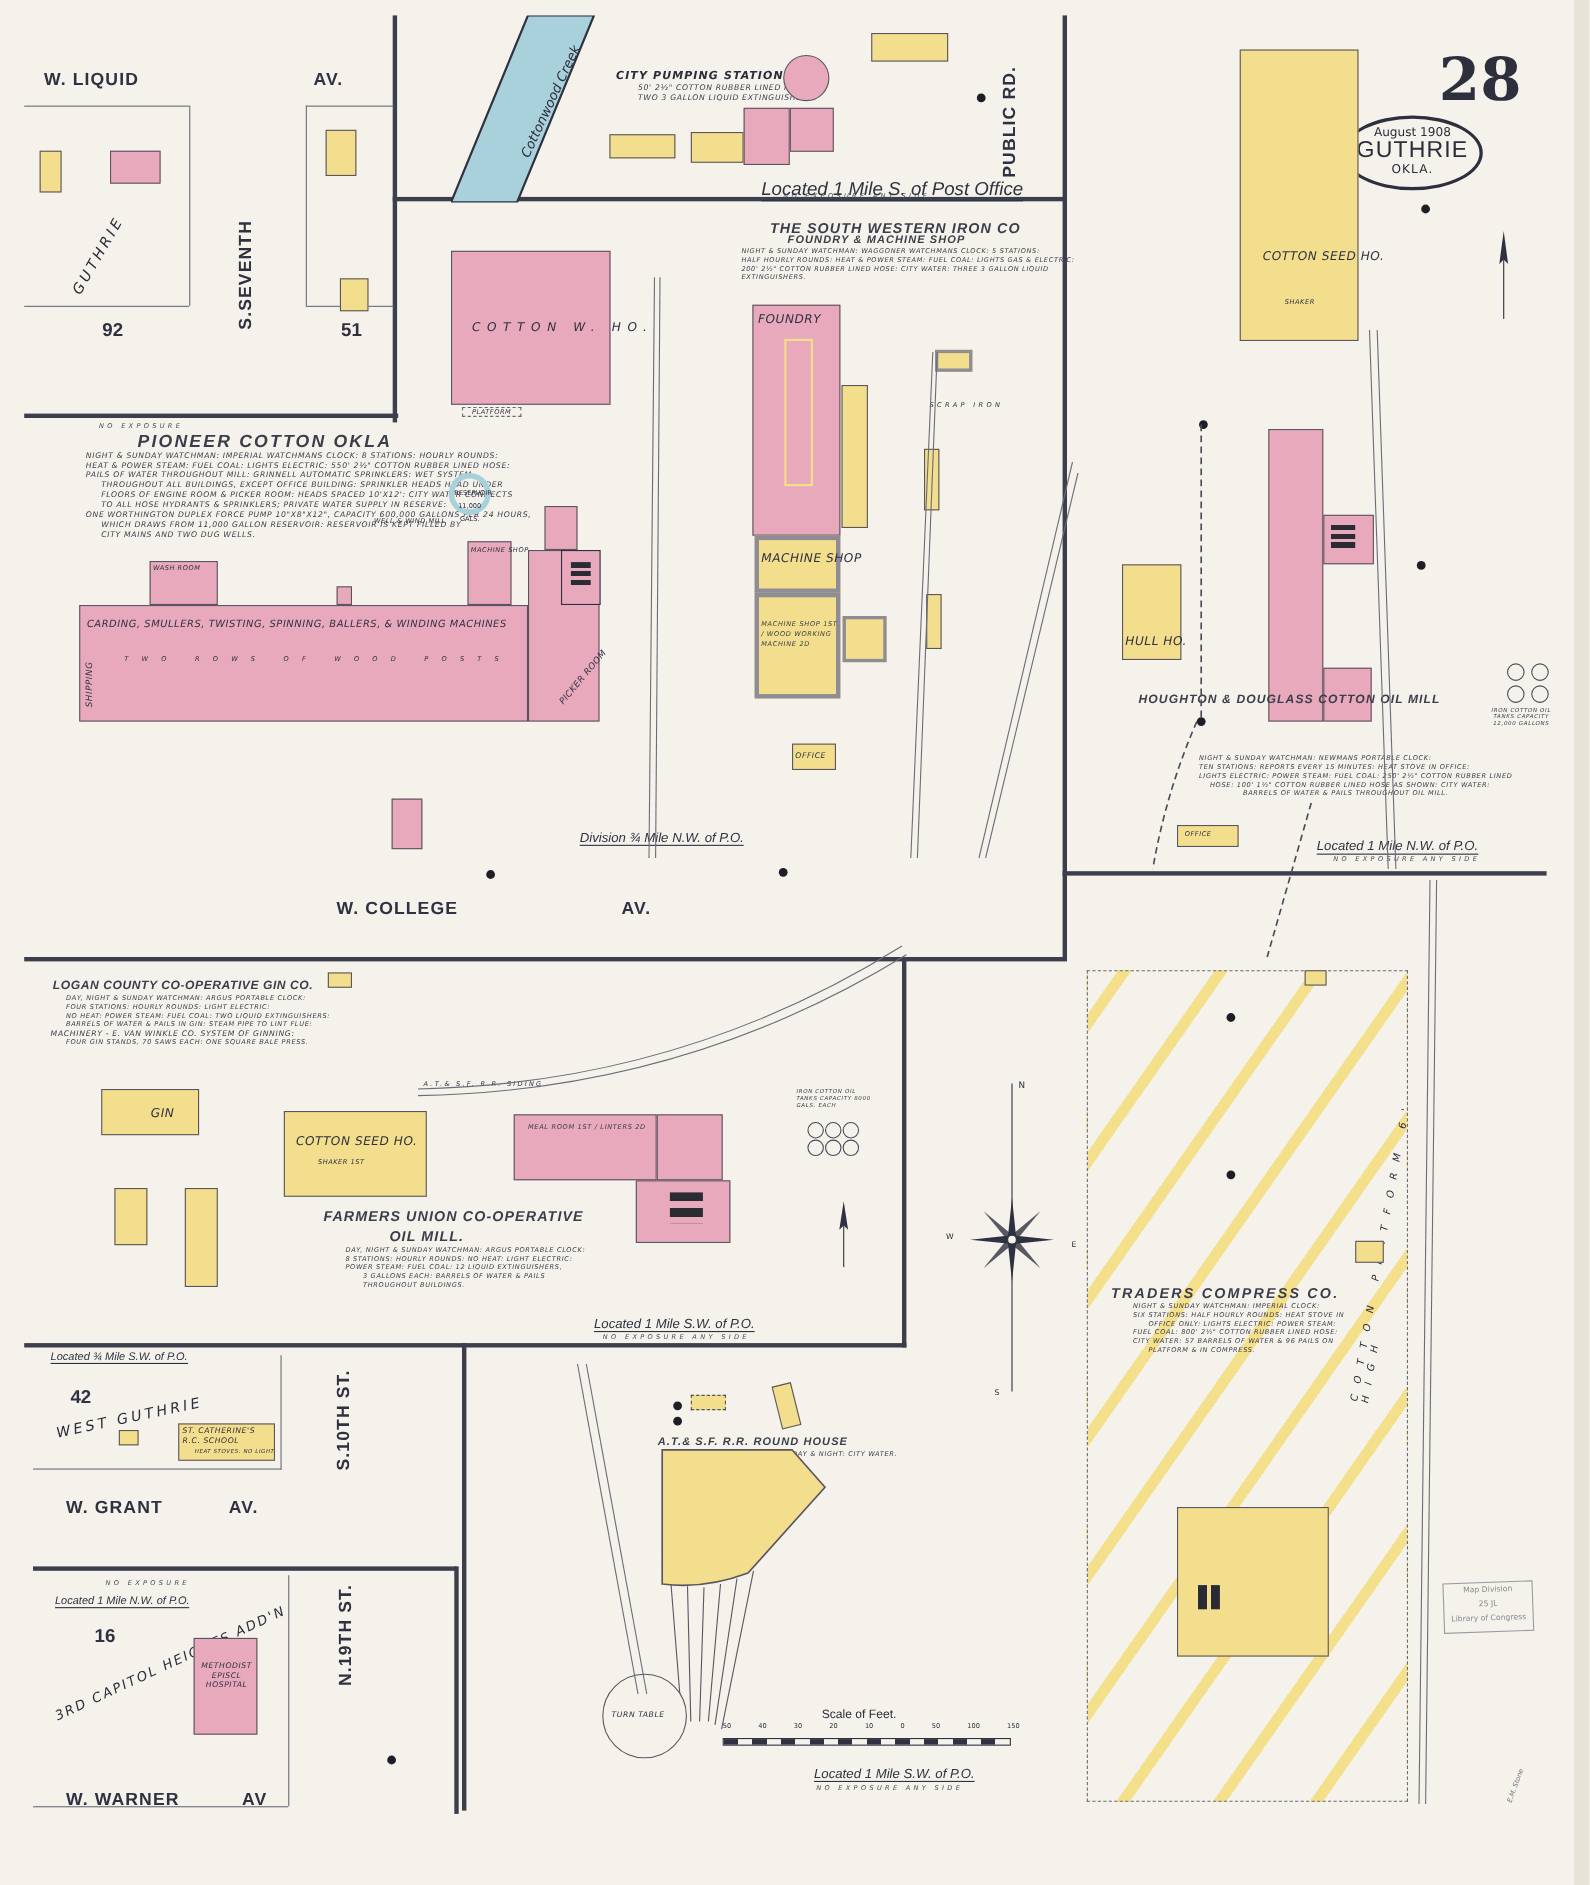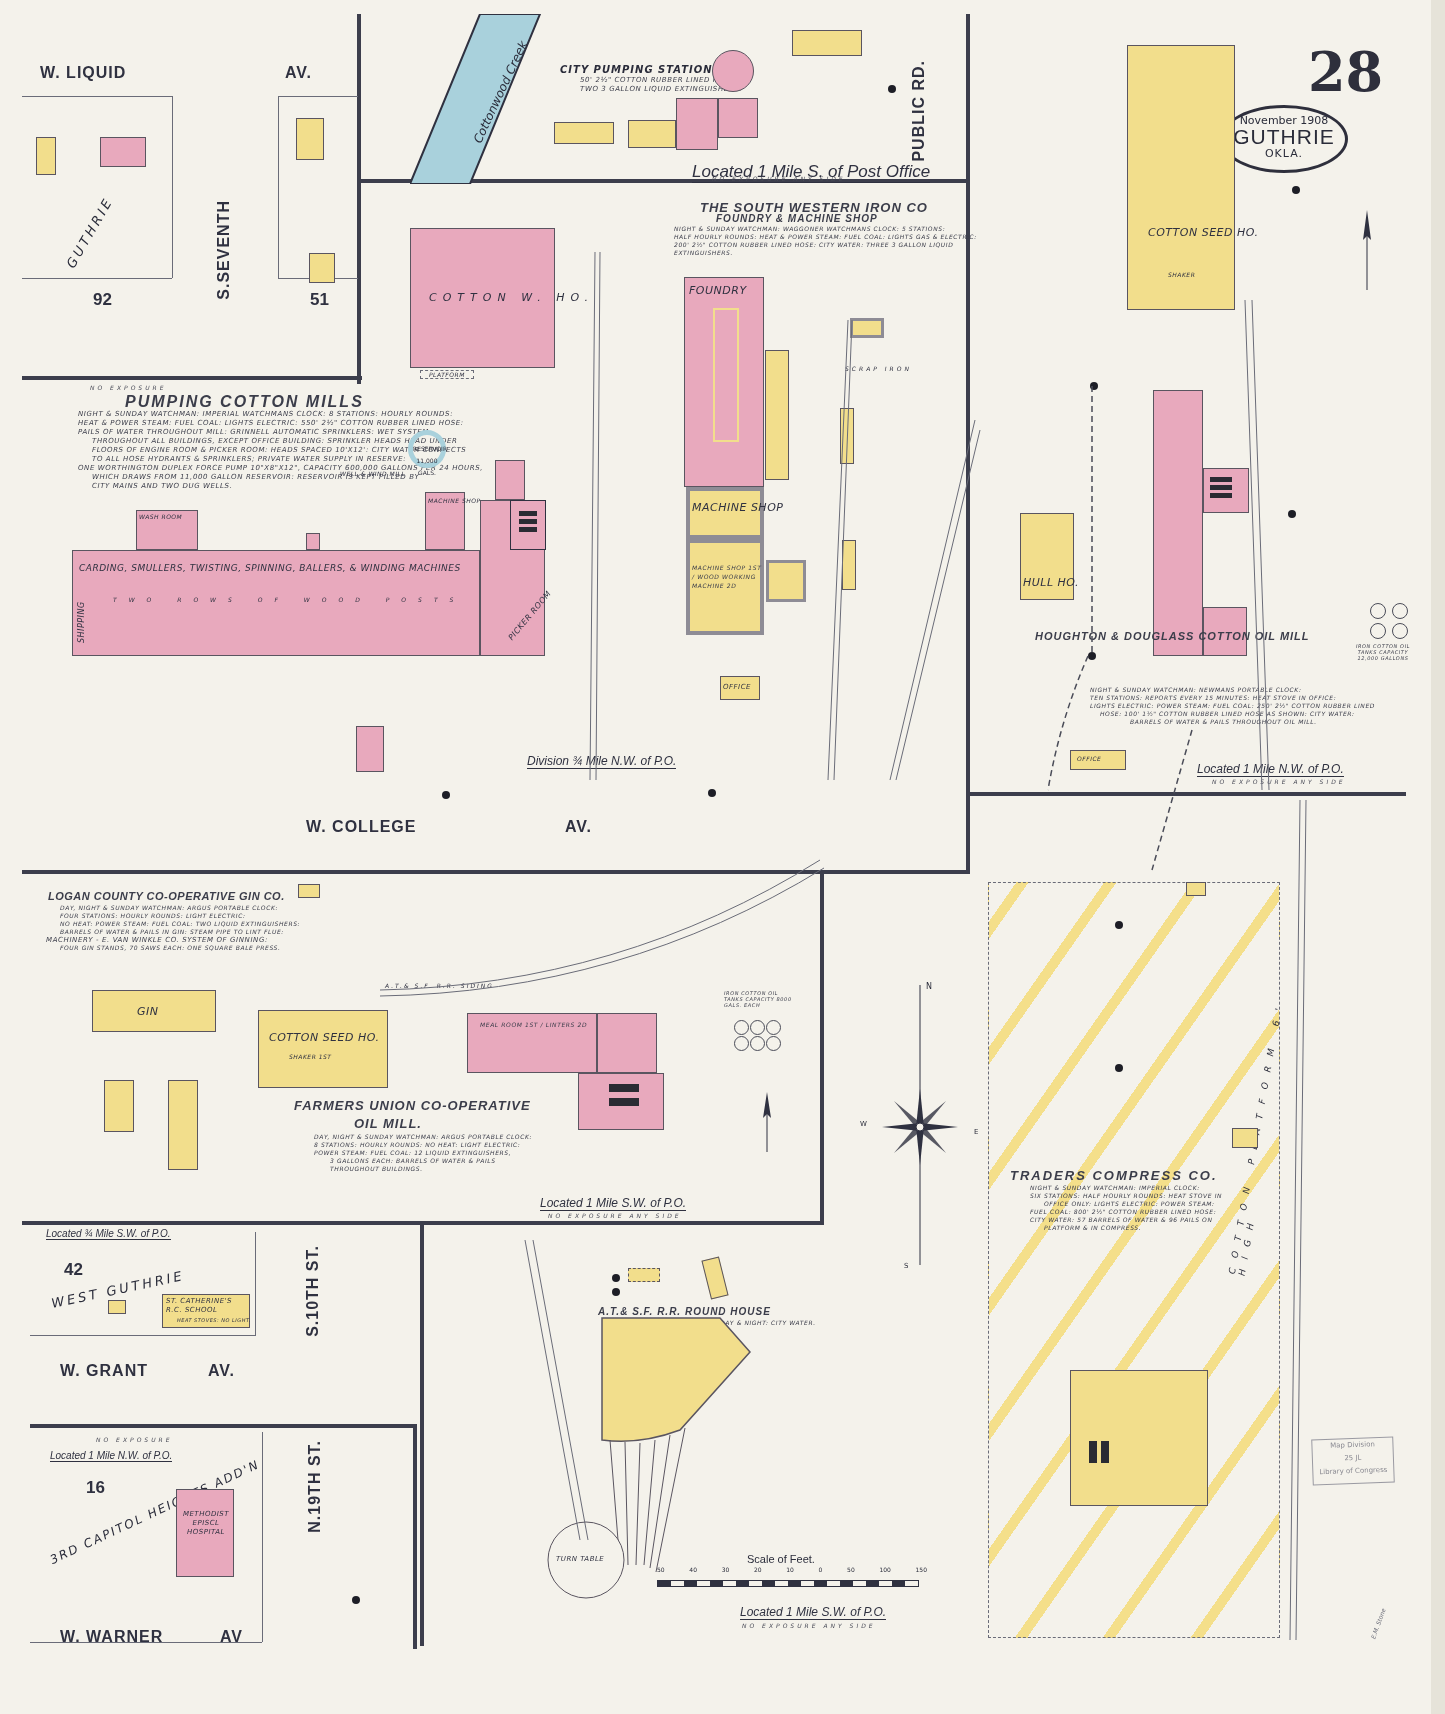--- a/index.html
+++ b/index.html
@@ -52,21 +52,21 @@
 <div class="thin-h" style="left:278px;top:96px;width:80px"></div>
 <div class="thin-v" style="left:278px;top:96px;height:182px"></div>
 <div class="thin-h" style="left:278px;top:278px;width:80px"></div>
 <div class="thin-v" style="left:255px;top:1232px;height:104px"></div>
 <div class="thin-h" style="left:30px;top:1335px;width:226px"></div>
 <div class="thin-v" style="left:262px;top:1432px;height:210px"></div>
 <div class="thin-h" style="left:30px;top:1642px;width:232px"></div>
 
 <div class="abs" style="left:1308px;top:40px;font-family:'DejaVu Serif',serif;font-weight:bold;font-size:54px;color:#2e2f3c">28</div>
 <div class="abs" style="left:1220px;top:105px;width:128px;height:68px;border:3px solid #2e2f3c;border-radius:50%;text-align:center;box-sizing:border-box">
-  <div style="font-size:11px;margin-top:6px">November 1908</div>
+  <div style="font-size:11px;margin-top:6px">August 1908</div>
   <div style="font-family:'Liberation Sans',sans-serif;font-size:21px;line-height:20px;letter-spacing:1px">GUTHRIE</div>
   <div style="font-size:11px;letter-spacing:1px">OKLA.</div>
 </div>
 
 <div class="street" style="left:40px;top:64px">W. LIQUID</div>
 <div class="street" style="left:285px;top:64px">AV.</div>
 <div class="street street-v" style="left:215px;top:200px">S.SEVENTH</div>
 <div class="street street-v" style="left:910px;top:60px">PUBLIC RD.</div>
 <div class="street" style="left:306px;top:818px">W. COLLEGE</div>
 <div class="street" style="left:565px;top:818px">AV.</div>
@@ -101,21 +101,21 @@
 <div class="abs pink" style="left:712px;top:50px;width:40px;height:40px;border-radius:50%;border:1.5px solid #5a5560"></div>
 <div class="bld pink" style="left:676px;top:98px;width:42px;height:52px"></div>
 <div class="bld pink" style="left:718px;top:98px;width:40px;height:40px"></div>
 <div class="bld yellow" style="left:628px;top:120px;width:48px;height:28px"></div>
 <div class="bld yellow" style="left:554px;top:122px;width:60px;height:22px"></div>
 <div class="bld yellow" style="left:792px;top:30px;width:70px;height:26px"></div>
 <div class="loc" style="left:692px;top:162px;font-size:17px">Located 1 Mile S. of Post Office</div>
 <div class="noexp" style="left:712px;top:175px">NO EXPOSURE ANY SIDE</div>
 
 <div class="noexp" style="left:90px;top:384px">NO EXPOSURE</div>
-<div class="title-it" style="left:125px;top:393px;font-size:16px">PUMPING COTTON MILLS</div>
+<div class="title-it" style="left:125px;top:393px;font-size:16px">PIONEER COTTON OKLA</div>
 <div>
   <div class="note" style="left:78px;top:410px">NIGHT &amp; SUNDAY WATCHMAN: IMPERIAL WATCHMANS CLOCK: 8 STATIONS: HOURLY ROUNDS:</div>
   <div class="note" style="left:78px;top:419px">HEAT &amp; POWER STEAM: FUEL COAL: LIGHTS ELECTRIC: 550' 2½" COTTON RUBBER LINED HOSE:</div>
   <div class="note" style="left:78px;top:428px">PAILS OF WATER THROUGHOUT MILL: GRINNELL AUTOMATIC SPRINKLERS: WET SYSTEM,</div>
   <div class="note" style="left:92px;top:437px">THROUGHOUT ALL BUILDINGS, EXCEPT OFFICE BUILDING: SPRINKLER HEADS HEAD UNDER</div>
   <div class="note" style="left:92px;top:446px">FLOORS OF ENGINE ROOM &amp; PICKER ROOM: HEADS SPACED 10'X12': CITY WATER CONNECTS</div>
   <div class="note" style="left:92px;top:455px">TO ALL HOSE HYDRANTS &amp; SPRINKLERS; PRIVATE WATER SUPPLY IN RESERVE:</div>
   <div class="note" style="left:78px;top:464px">ONE WORTHINGTON DUPLEX FORCE PUMP 10"X8"X12", CAPACITY 600,000 GALLONS PER 24 HOURS,</div>
   <div class="note" style="left:92px;top:473px">WHICH DRAWS FROM 11,000 GALLON RESERVOIR: RESERVOIR IS KEPT FILLED BY</div>
   <div class="note" style="left:92px;top:482px">CITY MAINS AND TWO DUG WELLS.</div>
@@ -211,21 +211,21 @@
 
 <div class="title-it" style="left:48px;top:890px;font-size:11px;letter-spacing:0.5px">LOGAN COUNTY CO-OPERATIVE GIN CO.</div>
 <div>
   <div class="note" style="left:60px;top:904px;font-size:6px;line-height:8px">DAY, NIGHT &amp; SUNDAY WATCHMAN: ARGUS PORTABLE CLOCK:</div>
   <div class="note" style="left:60px;top:912px;font-size:6px;line-height:8px">FOUR STATIONS: HOURLY ROUNDS: LIGHT ELECTRIC:</div>
   <div class="note" style="left:60px;top:920px;font-size:6px;line-height:8px">NO HEAT: POWER STEAM: FUEL COAL: TWO LIQUID EXTINGUISHERS:</div>
   <div class="note" style="left:60px;top:928px;font-size:6px;line-height:8px">BARRELS OF WATER &amp; PAILS IN GIN: STEAM PIPE TO LINT FLUE:</div>
   <div class="note" style="left:46px;top:936px;font-size:7px;line-height:8px">MACHINERY - E. VAN WINKLE CO. SYSTEM OF GINNING:</div>
   <div class="note" style="left:60px;top:944px;font-size:6px;line-height:8px">FOUR GIN STANDS, 70 SAWS EACH: ONE SQUARE BALE PRESS.</div>
 </div>
-<div class="bld yellow" style="left:92px;top:990px;width:124px;height:42px">
+<div class="bld yellow" style="left:92px;top:990px;width:89px;height:42px">
   <div class="lbl" style="left:44px;top:14px">GIN</div>
 </div>
 <div class="bld yellow" style="left:104px;top:1080px;width:30px;height:52px"></div>
 <div class="bld yellow" style="left:168px;top:1080px;width:30px;height:90px"></div>
 <div class="bld yellow" style="left:298px;top:884px;width:22px;height:14px"></div>
 <div class="lbl" style="left:385px;top:982px;font-size:6px;letter-spacing:2px">A.T.&amp; S.F. R.R. SIDING</div>
 
 <div class="bld yellow" style="left:258px;top:1010px;width:130px;height:78px">
   <div class="lbl" style="left:10px;top:20px">COTTON SEED HO.</div>
   <div class="lbl" style="left:30px;top:42px;font-size:6px">SHAKER 1ST</div>

